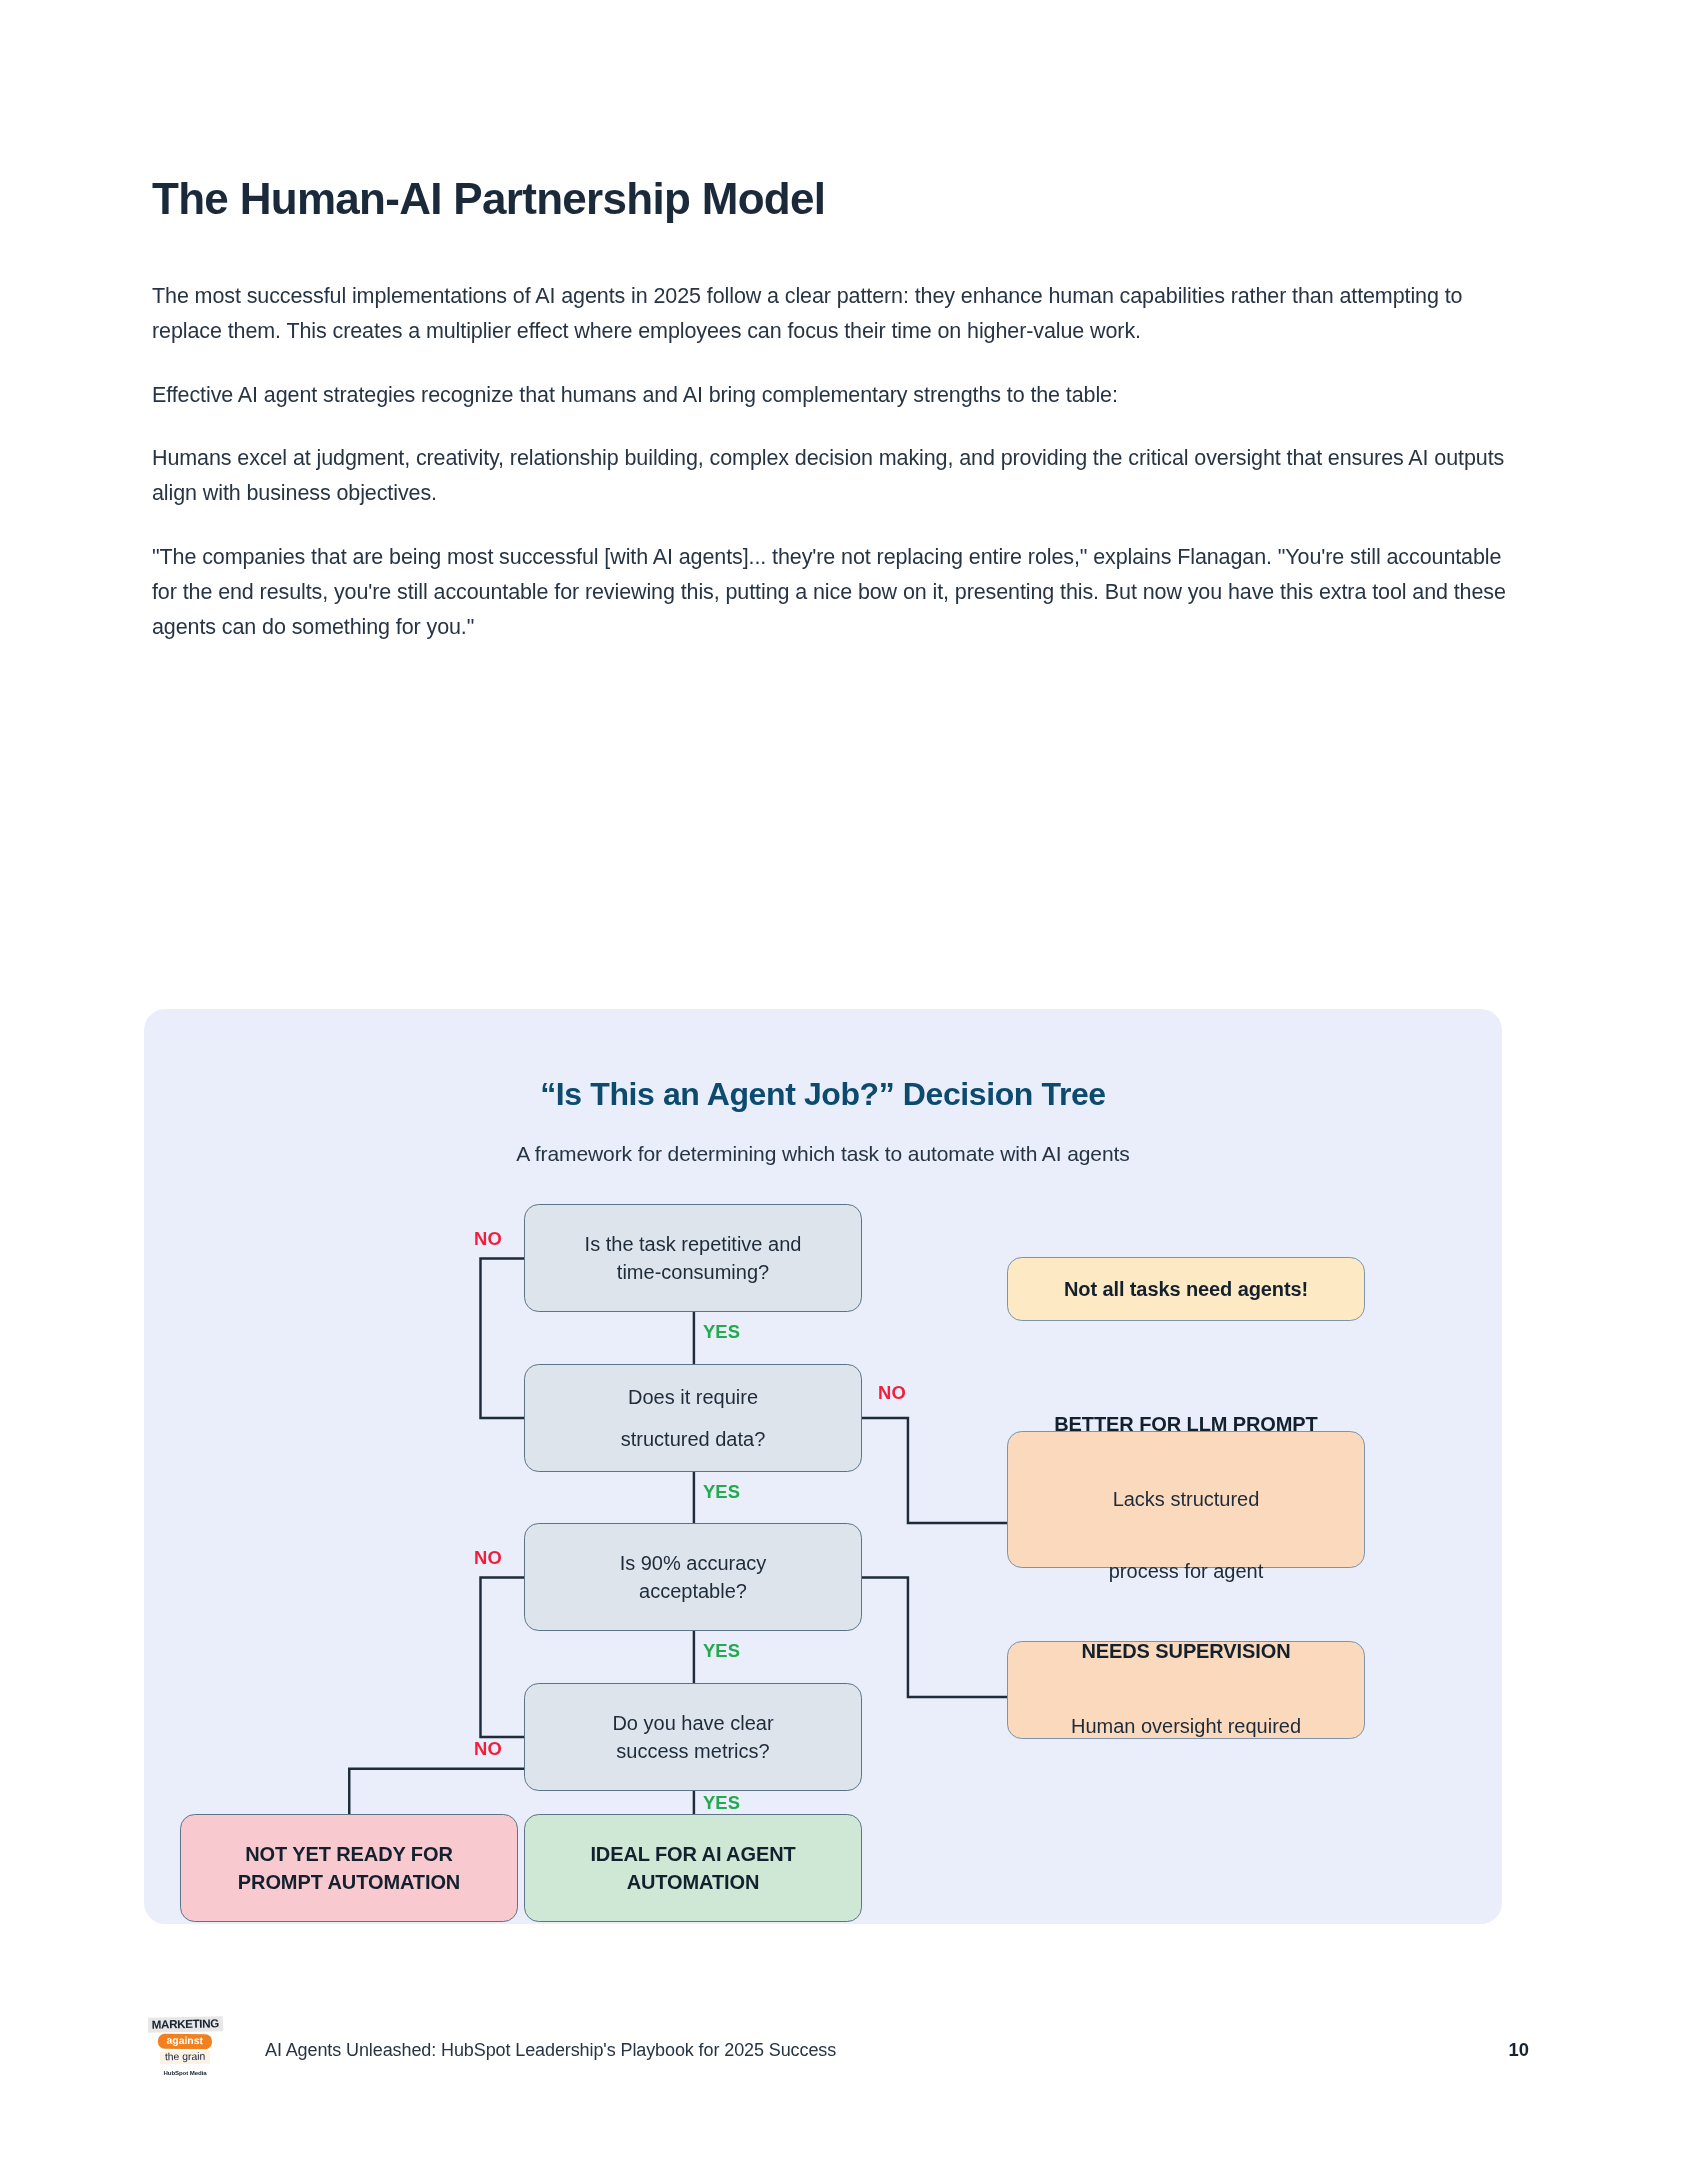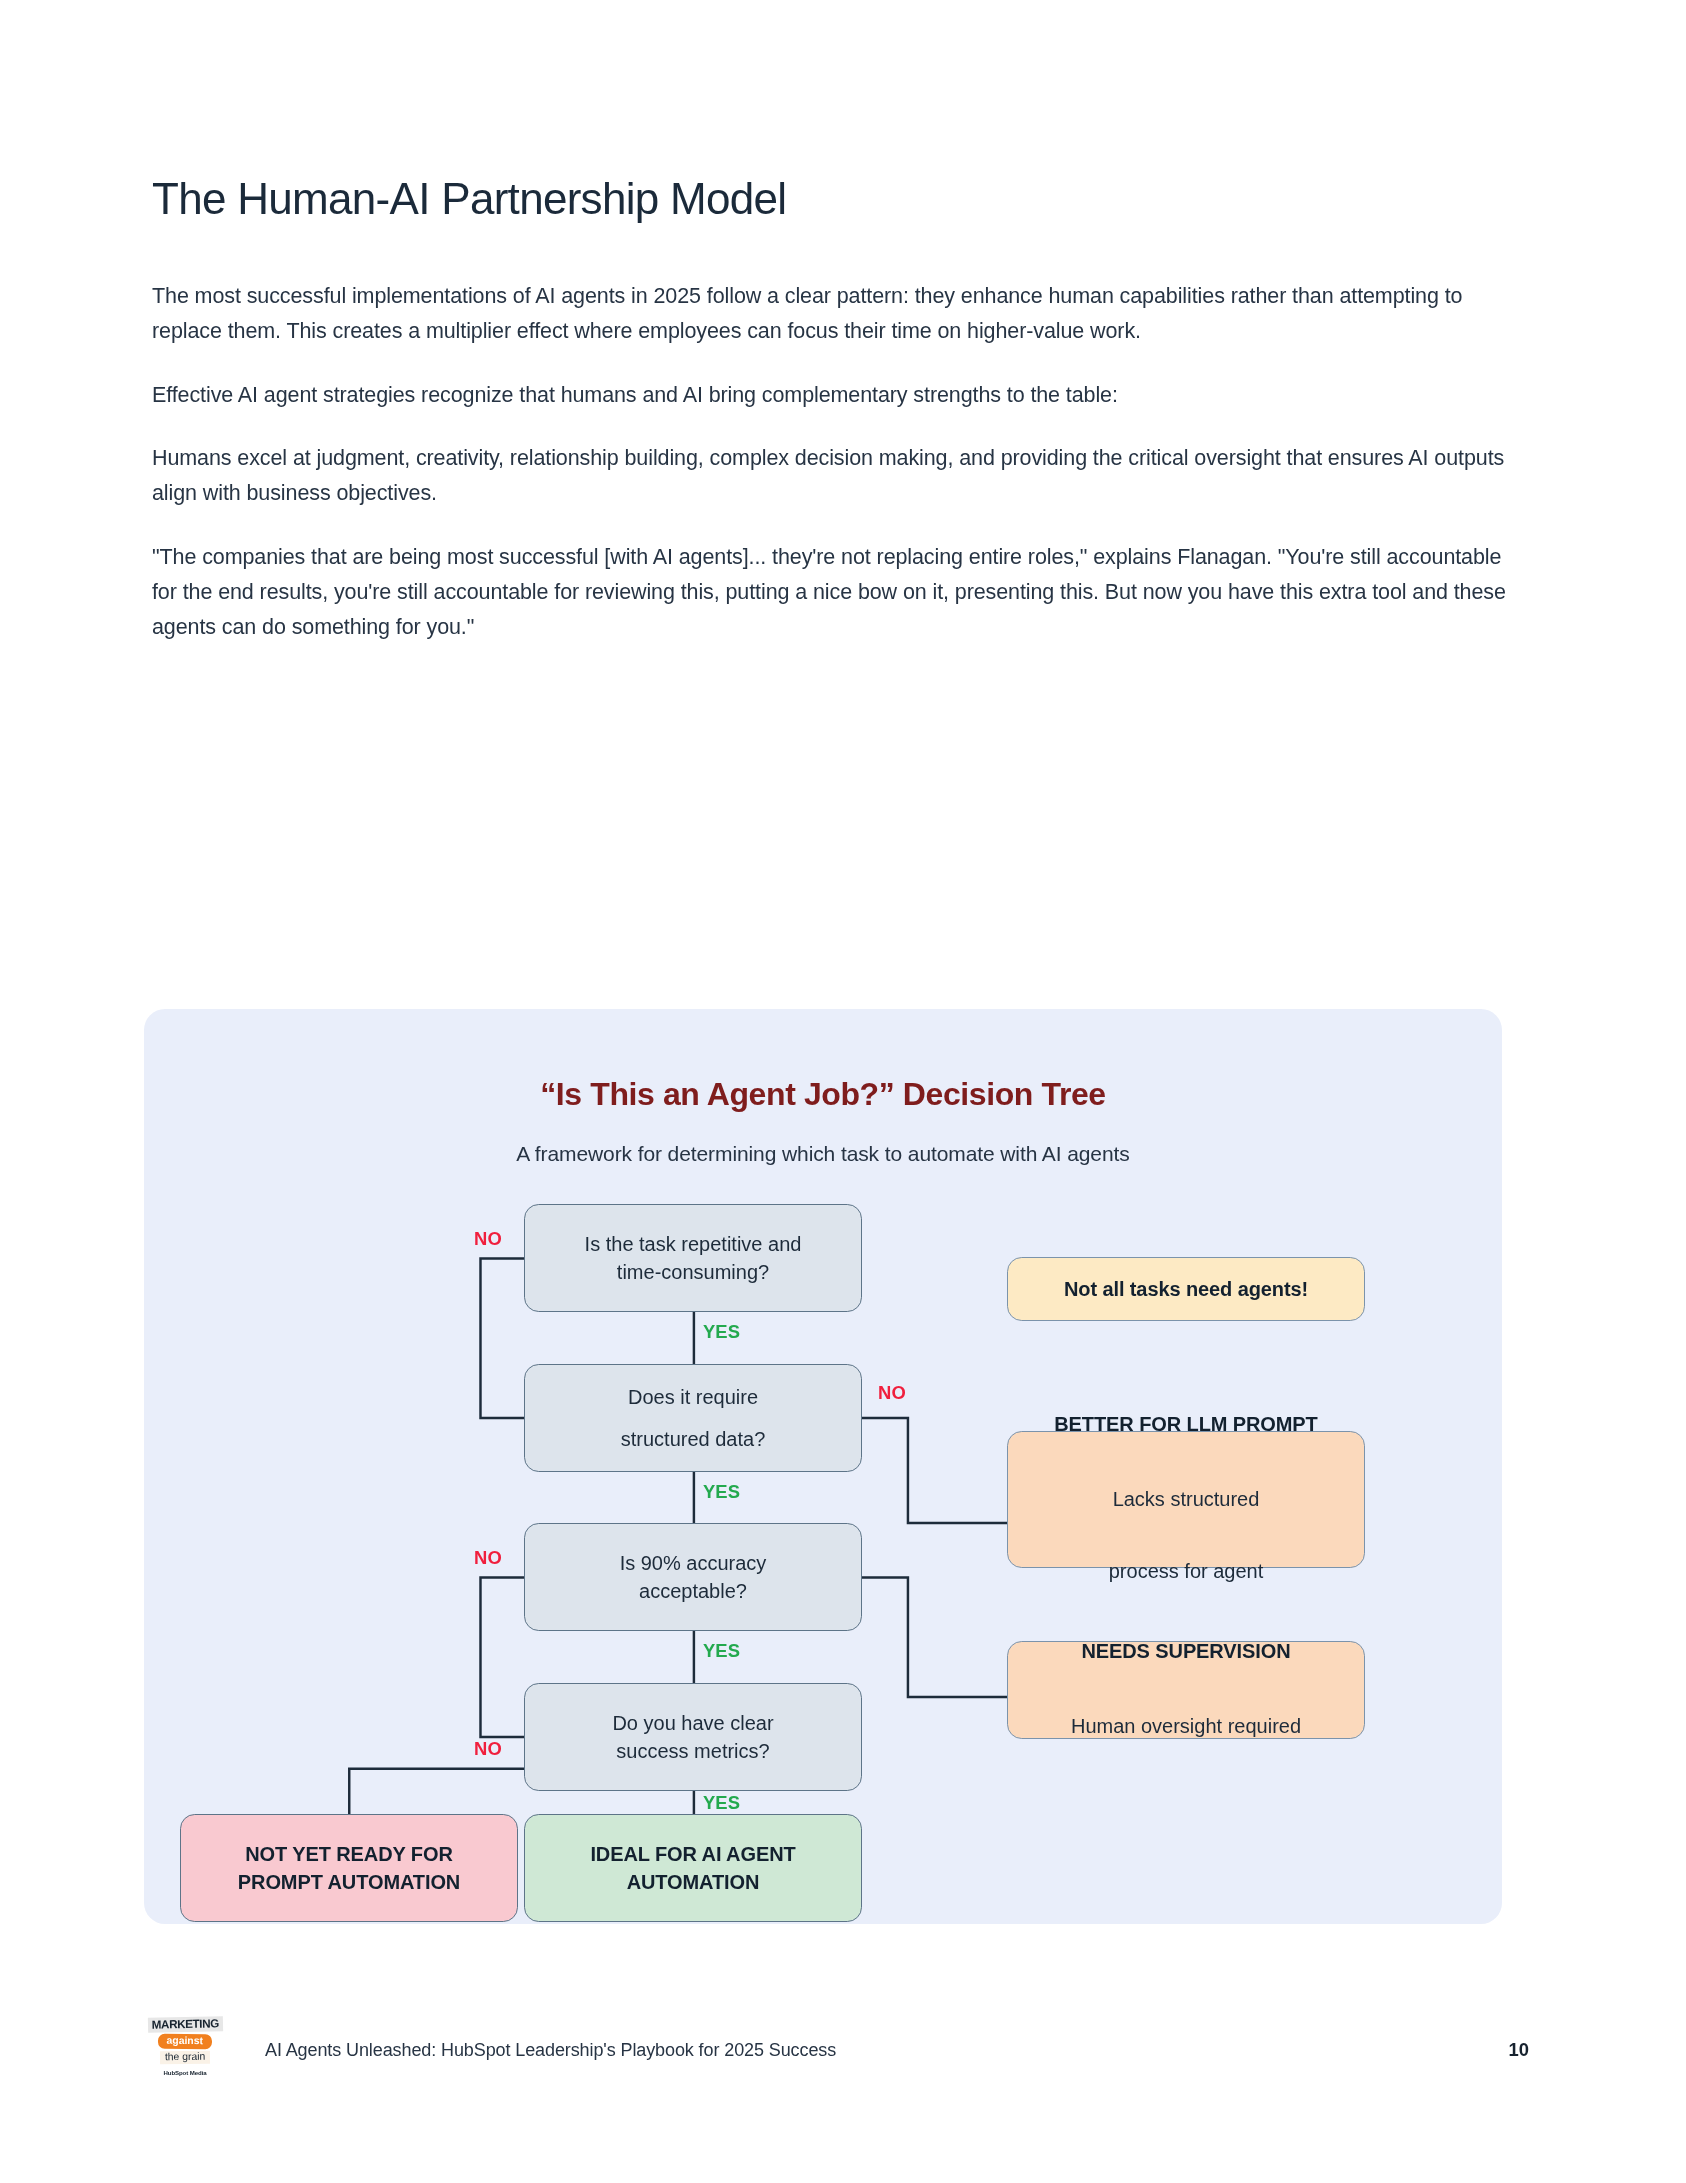--- a/index.html
+++ b/index.html
@@ -25,21 +25,21 @@
     background: #ffffff;
     padding: 0;
   }
 
   
   .page-title {
     position: absolute;
     left: 152px;
     top: 175px;
     font-size: 44px;
-    font-weight: 400;
+    font-weight: 700;
     letter-spacing: -0.7px;
     color: #1b2a3a;
     line-height: 1.1;
   }
 
   
   .body-copy {
     position: absolute;
     left: 152px;
     top: 279px;
@@ -66,21 +66,21 @@
   }
 
   .diagram-title {
     position: absolute;
     top: 67px;
     left: 0;
     width: 100%;
     text-align: center;
     font-size: 32px;
     font-weight: 700;
-    color: #7f1d1d;
+    color: #0c4a6e;
     letter-spacing: -0.4px;
   }
   .diagram-subtitle {
     position: absolute;
     top: 133px;
     left: 0;
     width: 100%;
     text-align: center;
     font-size: 21px;
     font-weight: 400;

